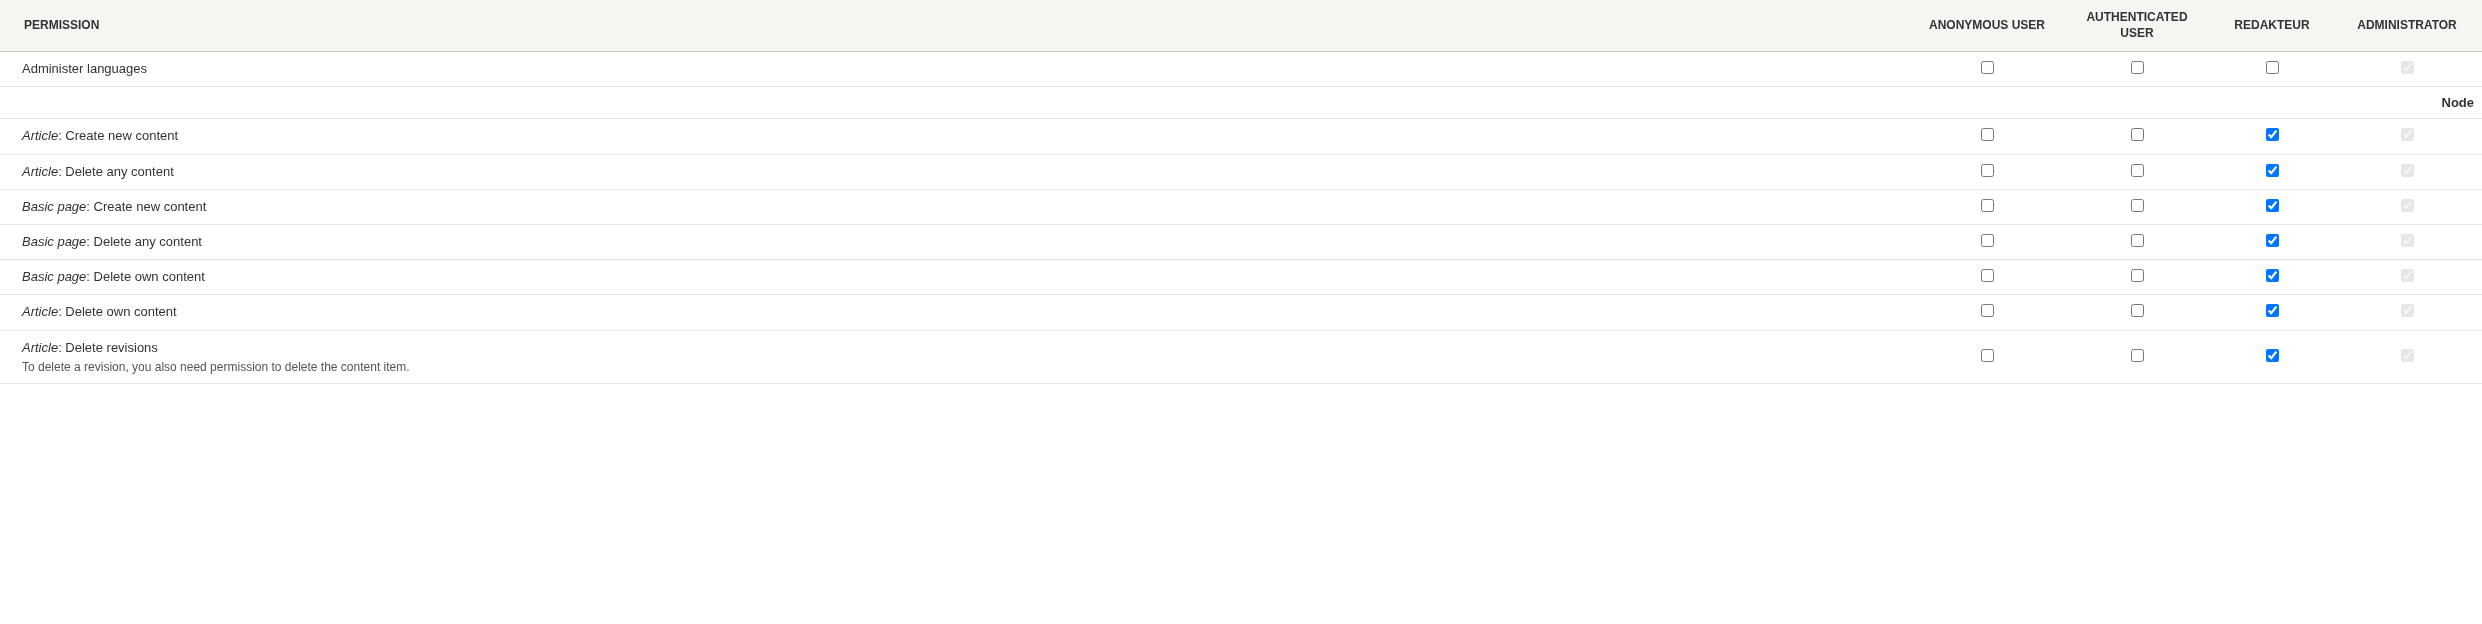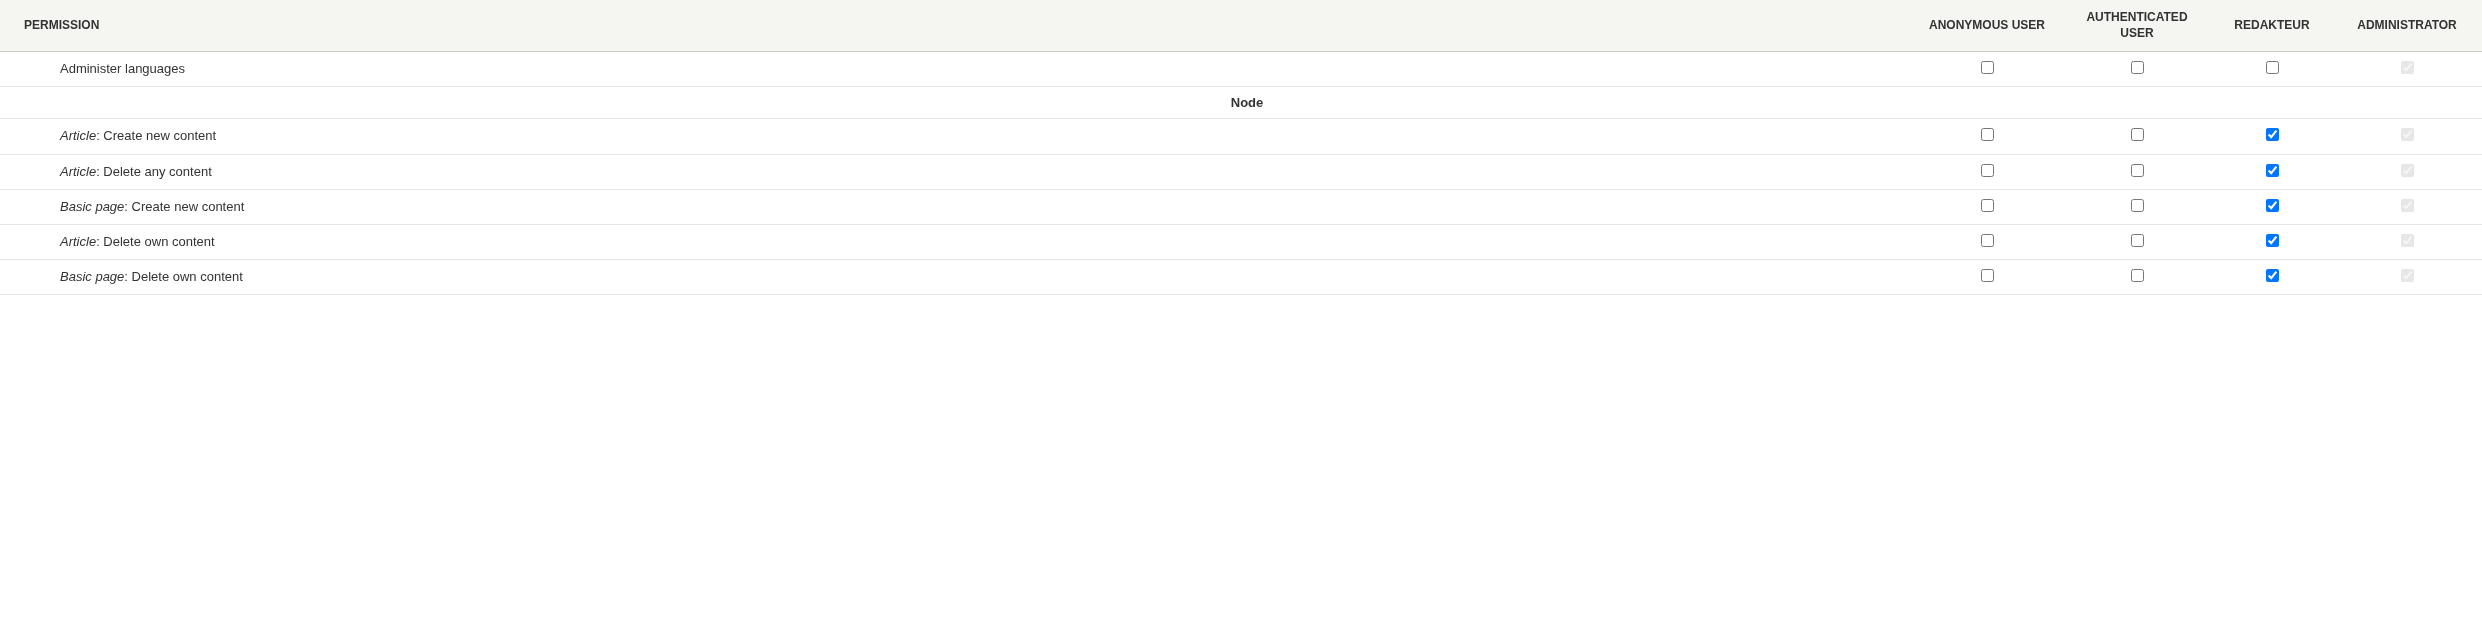--- a/index.html
+++ b/index.html
@@ -30,27 +30,27 @@
     padding-left: 24px;
   }
   tbody td {
     padding: 8px;
     border-bottom: 1px solid #e6e6e6;
     text-align: center;
     vertical-align: middle;
   }
   tbody td.label-cell {
     text-align: left;
-    padding-left: 60px;
+    padding-left: 22px;
     line-height: 1.4;
   }
   tbody tr.section-row td {
     font-weight: bold;
     padding-left: 20px;
-    text-align: center;
+    text-align: right;
   }
   .type-prefix {
     font-style: italic;
     text-align: right;
   }
   .description {
     color: #555;
     font-size: 12px;
     margin-top: 2px;
   }
@@ -122,30 +122,49 @@
         <td class="label-cell">
           <div><span class="type-prefix">Basic page</span>: <span>Create new content</span></div>
         </td>
         <td><input type="checkbox" style=""></td>
         <td><input type="checkbox" style=""></td>
         <td><input type="checkbox" checked="" style=""></td>
         <td><input type="checkbox" disabled="" checked="" style=""></td>
       </tr>
       <tr>
         <td class="label-cell">
-          <div><span class="type-prefix">Article</span>: <span>Delete own content</span></div>
+          <div><span class="type-prefix">Basic page</span>: <span>Delete any content</span></div>
         </td>
         <td><input type="checkbox" style=""></td>
         <td><input type="checkbox" style=""></td>
         <td><input type="checkbox" checked="" style=""></td>
         <td><input type="checkbox" disabled="" checked="" style=""></td>
       </tr>
       <tr>
         <td class="label-cell">
           <div><span class="type-prefix">Basic page</span>: <span>Delete own content</span></div>
         </td>
         <td><input type="checkbox" style=""></td>
         <td><input type="checkbox" style=""></td>
         <td><input type="checkbox" checked="" style=""></td>
         <td><input type="checkbox" disabled="" checked="" style=""></td>
       </tr>
+      <tr>
+        <td class="label-cell">
+          <div><span class="type-prefix">Article</span>: <span>Delete own content</span></div>
+        </td>
+        <td><input type="checkbox" style=""></td>
+        <td><input type="checkbox" style=""></td>
+        <td><input type="checkbox" checked="" style=""></td>
+        <td><input type="checkbox" disabled="" checked="" style=""></td>
+      </tr>
+      <tr>
+        <td class="label-cell">
+          <div><span class="type-prefix">Article</span>: <span>Delete revisions</span></div>
+          <div class="description">To delete a revision, you also need permission to delete the content item.</div>
+        </td>
+        <td><input type="checkbox" style=""></td>
+        <td><input type="checkbox" style=""></td>
+        <td><input type="checkbox" checked="" style=""></td>
+        <td><input type="checkbox" disabled="" checked="" style=""></td>
+      </tr>
     </tbody>
 </table>
 
 </body></html>

